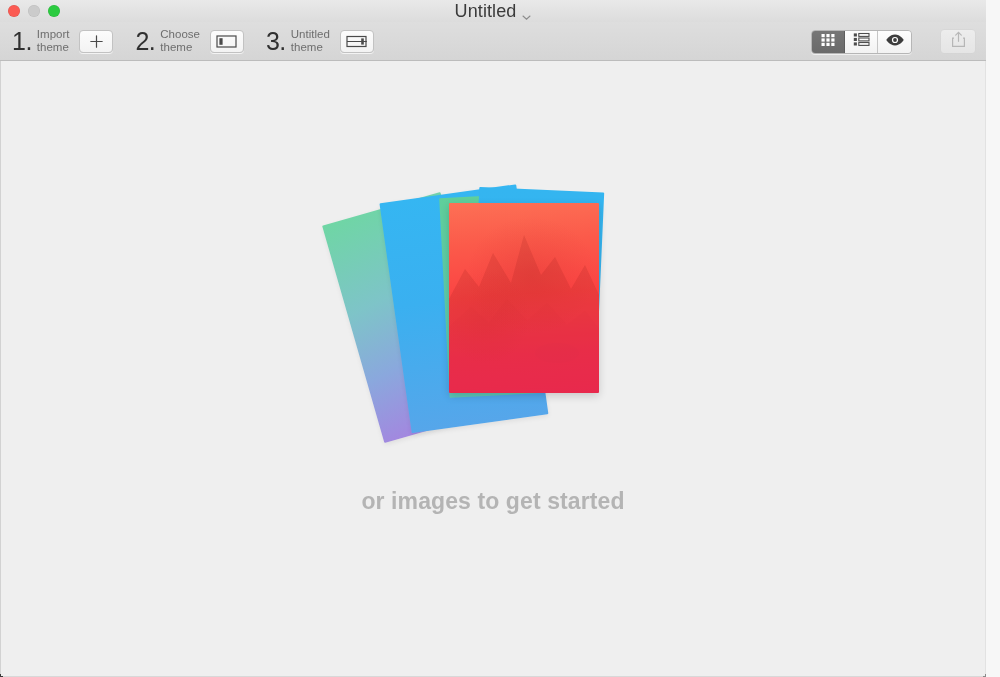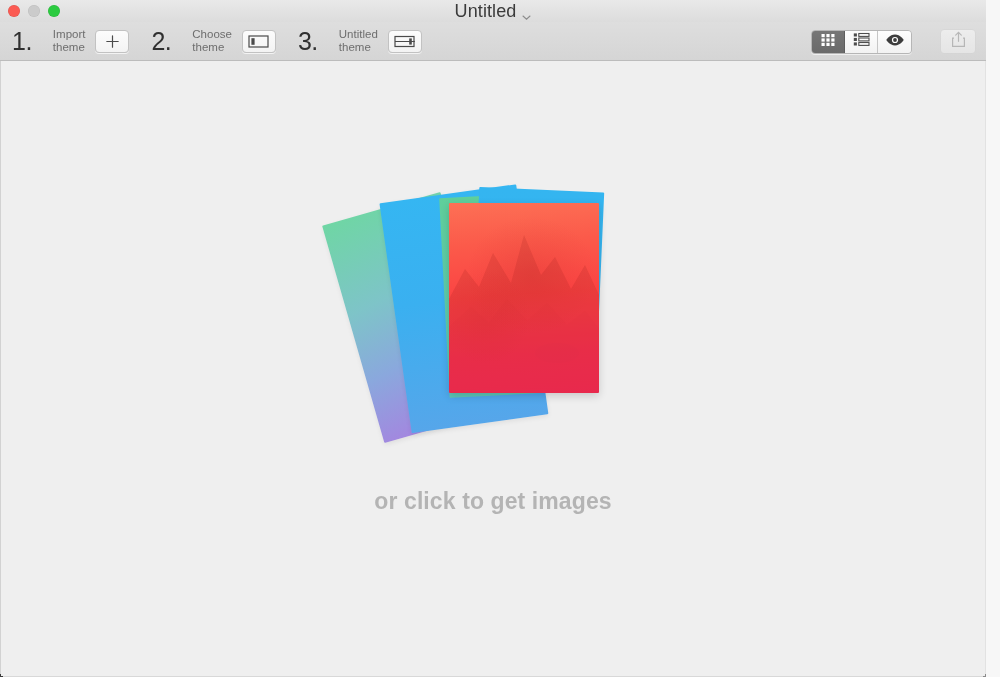--- a/index.html
+++ b/index.html
@@ -96,21 +96,21 @@
     font-size: 25px;
     color: #303030;
     font-weight: 400;
     line-height: 1;
     letter-spacing: -0.5px;
   }
   .step-label {
     font-size: 11.5px;
     color: #6e6e6e;
     line-height: 1.15;
-    margin-left: 21px;
+    margin-left: 5px;
     white-space: nowrap;
   }
   .step-label span { display: block; }
 
   
   .tb-btn {
     width: 34px;
     height: 23px;
     margin-left: 10px;
     background: linear-gradient(to bottom, #fcfcfc 0%, #f3f3f3 100%);
@@ -439,17 +439,17 @@
         <div class="card card-red">
           <svg class="card-red-photo" viewBox="0 0 150 190" preserveAspectRatio="none">
             <path d="M0 96 L16 66 L30 84 L44 50 L62 80 L75 32 L92 72 L106 54 L122 86 L136 62 L150 92 L150 190 L0 190 Z" fill="#7a1010"></path>
             <path d="M0 124 L22 104 L40 120 L58 96 L78 118 L98 100 L118 122 L136 108 L150 126 L150 190 L0 190 Z" fill="#5e0c0c" opacity=".55"></path>
             <ellipse cx="108" cy="150" rx="22" ry="10" fill="#4a0808" opacity=".4"></ellipse>
           </svg>
         </div>
       </div>
 
       <div class="drag-text">
-        <span class="line">or click to get images</span>
+        <span class="line">or images to get started</span>
       </div>
     </div>
   </div>
 </div>
 
 </body></html>

